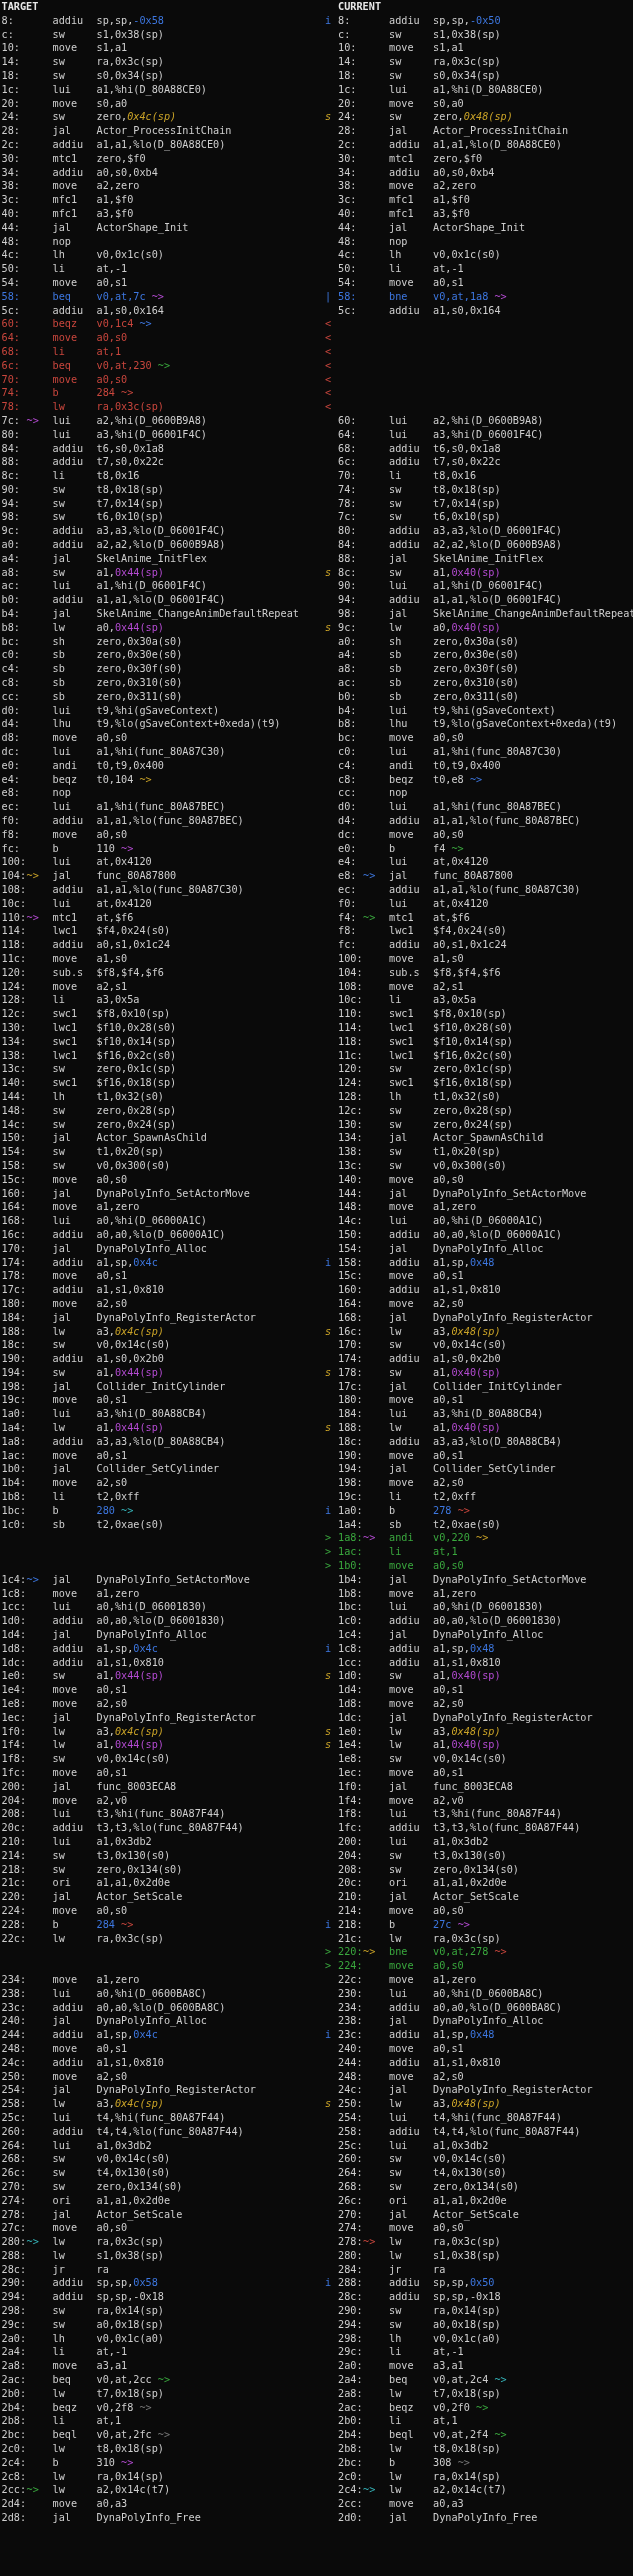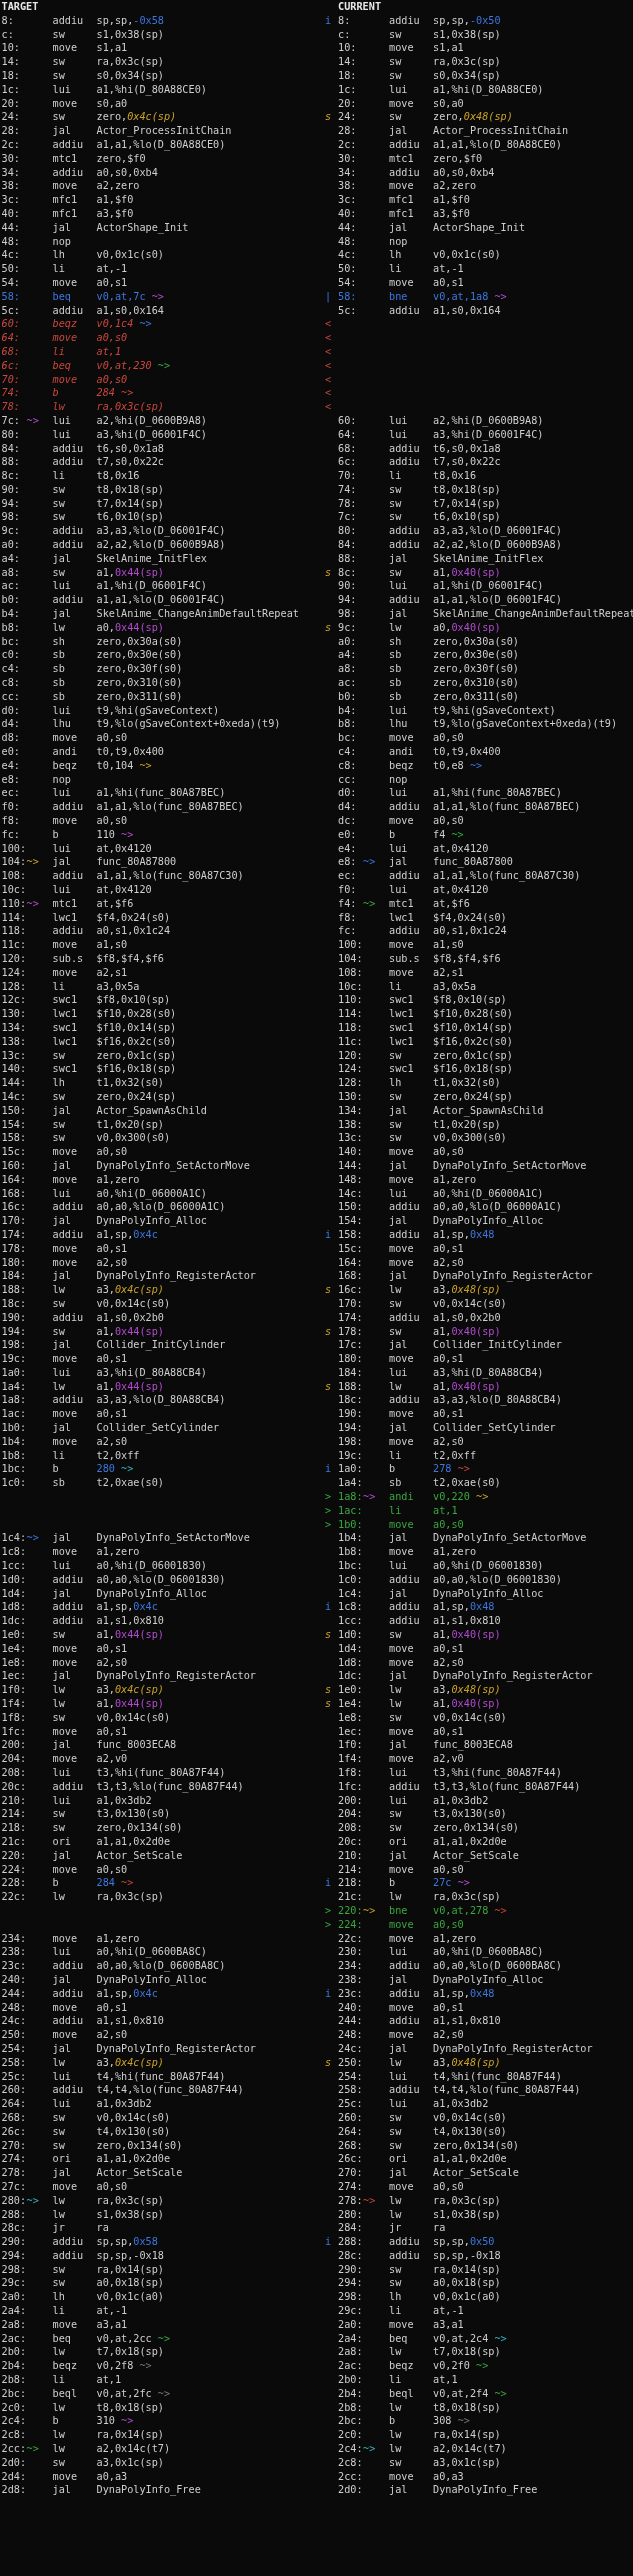--- a/index.html
+++ b/index.html
@@ -20,21 +20,21 @@
   .gut{width:10.2px;flex:none;text-align:left;}
   .a{display:inline-block;width:25px;vertical-align:top;}
   .ar{display:inline-block;width:26px;vertical-align:top;}
   .mn{display:inline-block;width:44px;vertical-align:top;}
   
   .c-b{color:#3d77e0;}
   .c-y{color:#c9a227;font-style:italic;}
   .c-m{color:#b44bd2;}
   .c-c{color:#35b5ba;}
   .c-g{color:#3aa83e;}
-  .c-r{color:#c9463d;font-style:italic;}
+  .c-r{color:#c9463d;}
   .c-d{color:#767676;}
 </style>
 </head>
 <body>
 
 <div id="diff">
   <div class="hdr-row">
     <div class="hdr-left">TARGET</div>
     <div class="hdr-gut"></div>
     <div class="hdr-right">CURRENT</div>
@@ -86,20 +86,21 @@
       <div class="row"><div class="half left"><span class="a">b4:</span><span class="ar"></span><span class="mn">jal</span><span class="ops">SkelAnime_ChangeAnimDefaultRepeat</span></div><div class="gut"></div><div class="half right"><span class="a">98:</span><span class="ar"></span><span class="mn">jal</span><span class="ops">SkelAnime_ChangeAnimDefaultRepeat</span></div></div>
       <div class="row"><div class="half left"><span class="a">b8:</span><span class="ar"></span><span class="mn">lw</span><span class="ops"><span>a0,</span><span class="c-m">0x44(sp)</span></span></div><div class="gut c-y">s</div><div class="half right"><span class="a">9c:</span><span class="ar"></span><span class="mn">lw</span><span class="ops"><span>a0,</span><span class="c-m">0x40(sp)</span></span></div></div>
       <div class="row"><div class="half left"><span class="a">bc:</span><span class="ar"></span><span class="mn">sh</span><span class="ops">zero,0x30a(s0)</span></div><div class="gut"></div><div class="half right"><span class="a">a0:</span><span class="ar"></span><span class="mn">sh</span><span class="ops">zero,0x30a(s0)</span></div></div>
       <div class="row"><div class="half left"><span class="a">c0:</span><span class="ar"></span><span class="mn">sb</span><span class="ops">zero,0x30e(s0)</span></div><div class="gut"></div><div class="half right"><span class="a">a4:</span><span class="ar"></span><span class="mn">sb</span><span class="ops">zero,0x30e(s0)</span></div></div>
       <div class="row"><div class="half left"><span class="a">c4:</span><span class="ar"></span><span class="mn">sb</span><span class="ops">zero,0x30f(s0)</span></div><div class="gut"></div><div class="half right"><span class="a">a8:</span><span class="ar"></span><span class="mn">sb</span><span class="ops">zero,0x30f(s0)</span></div></div>
       <div class="row"><div class="half left"><span class="a">c8:</span><span class="ar"></span><span class="mn">sb</span><span class="ops">zero,0x310(s0)</span></div><div class="gut"></div><div class="half right"><span class="a">ac:</span><span class="ar"></span><span class="mn">sb</span><span class="ops">zero,0x310(s0)</span></div></div>
       <div class="row"><div class="half left"><span class="a">cc:</span><span class="ar"></span><span class="mn">sb</span><span class="ops">zero,0x311(s0)</span></div><div class="gut"></div><div class="half right"><span class="a">b0:</span><span class="ar"></span><span class="mn">sb</span><span class="ops">zero,0x311(s0)</span></div></div>
       <div class="row"><div class="half left"><span class="a">d0:</span><span class="ar"></span><span class="mn">lui</span><span class="ops">t9,%hi(gSaveContext)</span></div><div class="gut"></div><div class="half right"><span class="a">b4:</span><span class="ar"></span><span class="mn">lui</span><span class="ops">t9,%hi(gSaveContext)</span></div></div>
       <div class="row"><div class="half left"><span class="a">d4:</span><span class="ar"></span><span class="mn">lhu</span><span class="ops">t9,%lo(gSaveContext+0xeda)(t9)</span></div><div class="gut"></div><div class="half right"><span class="a">b8:</span><span class="ar"></span><span class="mn">lhu</span><span class="ops">t9,%lo(gSaveContext+0xeda)(t9)</span></div></div>
       <div class="row"><div class="half left"><span class="a">d8:</span><span class="ar"></span><span class="mn">move</span><span class="ops">a0,s0</span></div><div class="gut"></div><div class="half right"><span class="a">bc:</span><span class="ar"></span><span class="mn">move</span><span class="ops">a0,s0</span></div></div>
+      <div class="row"><div class="half left"><span class="a">dc:</span><span class="ar"></span><span class="mn">lui</span><span class="ops">a1,%hi(func_80A87C30)</span></div><div class="gut"></div><div class="half right"><span class="a">c0:</span><span class="ar"></span><span class="mn">lui</span><span class="ops">a1,%hi(func_80A87C30)</span></div></div>
       <div class="row"><div class="half left"><span class="a">e0:</span><span class="ar"></span><span class="mn">andi</span><span class="ops">t0,t9,0x400</span></div><div class="gut"></div><div class="half right"><span class="a">c4:</span><span class="ar"></span><span class="mn">andi</span><span class="ops">t0,t9,0x400</span></div></div>
       <div class="row"><div class="half left"><span class="a">e4:</span><span class="ar"></span><span class="mn">beqz</span><span class="ops"><span>t0,104 </span><span class="c-y">~&gt;</span></span></div><div class="gut"></div><div class="half right"><span class="a">c8:</span><span class="ar"></span><span class="mn">beqz</span><span class="ops"><span>t0,e8 </span><span class="c-b">~&gt;</span></span></div></div>
       <div class="row"><div class="half left"><span class="a">e8:</span><span class="ar"></span><span class="mn">nop</span><span class="ops"></span></div><div class="gut"></div><div class="half right"><span class="a">cc:</span><span class="ar"></span><span class="mn">nop</span><span class="ops"></span></div></div>
       <div class="row"><div class="half left"><span class="a">ec:</span><span class="ar"></span><span class="mn">lui</span><span class="ops">a1,%hi(func_80A87BEC)</span></div><div class="gut"></div><div class="half right"><span class="a">d0:</span><span class="ar"></span><span class="mn">lui</span><span class="ops">a1,%hi(func_80A87BEC)</span></div></div>
       <div class="row"><div class="half left"><span class="a">f0:</span><span class="ar"></span><span class="mn">addiu</span><span class="ops">a1,a1,%lo(func_80A87BEC)</span></div><div class="gut"></div><div class="half right"><span class="a">d4:</span><span class="ar"></span><span class="mn">addiu</span><span class="ops">a1,a1,%lo(func_80A87BEC)</span></div></div>
       <div class="row"><div class="half left"><span class="a">f8:</span><span class="ar"></span><span class="mn">move</span><span class="ops">a0,s0</span></div><div class="gut"></div><div class="half right"><span class="a">dc:</span><span class="ar"></span><span class="mn">move</span><span class="ops">a0,s0</span></div></div>
       <div class="row"><div class="half left"><span class="a">fc:</span><span class="ar"></span><span class="mn">b</span><span class="ops"><span>110 </span><span class="c-m">~&gt;</span></span></div><div class="gut"></div><div class="half right"><span class="a">e0:</span><span class="ar"></span><span class="mn">b</span><span class="ops"><span>f4 </span><span class="c-g">~&gt;</span></span></div></div>
       <div class="row"><div class="half left"><span class="a">100:</span><span class="ar"></span><span class="mn">lui</span><span class="ops">at,0x4120</span></div><div class="gut"></div><div class="half right"><span class="a">e4:</span><span class="ar"></span><span class="mn">lui</span><span class="ops">at,0x4120</span></div></div>
       <div class="row"><div class="half left"><span class="a">104:</span><span class="ar c-y">~&gt;</span><span class="mn">jal</span><span class="ops">func_80A87800</span></div><div class="gut"></div><div class="half right"><span class="a">e8:</span><span class="ar c-b">~&gt;</span><span class="mn">jal</span><span class="ops">func_80A87800</span></div></div>
       <div class="row"><div class="half left"><span class="a">108:</span><span class="ar"></span><span class="mn">addiu</span><span class="ops">a1,a1,%lo(func_80A87C30)</span></div><div class="gut"></div><div class="half right"><span class="a">ec:</span><span class="ar"></span><span class="mn">addiu</span><span class="ops">a1,a1,%lo(func_80A87C30)</span></div></div>
@@ -111,32 +112,34 @@
       <div class="row"><div class="half left"><span class="a">120:</span><span class="ar"></span><span class="mn">sub.s</span><span class="ops">$f8,$f4,$f6</span></div><div class="gut"></div><div class="half right"><span class="a">104:</span><span class="ar"></span><span class="mn">sub.s</span><span class="ops">$f8,$f4,$f6</span></div></div>
       <div class="row"><div class="half left"><span class="a">124:</span><span class="ar"></span><span class="mn">move</span><span class="ops">a2,s1</span></div><div class="gut"></div><div class="half right"><span class="a">108:</span><span class="ar"></span><span class="mn">move</span><span class="ops">a2,s1</span></div></div>
       <div class="row"><div class="half left"><span class="a">128:</span><span class="ar"></span><span class="mn">li</span><span class="ops">a3,0x5a</span></div><div class="gut"></div><div class="half right"><span class="a">10c:</span><span class="ar"></span><span class="mn">li</span><span class="ops">a3,0x5a</span></div></div>
       <div class="row"><div class="half left"><span class="a">12c:</span><span class="ar"></span><span class="mn">swc1</span><span class="ops">$f8,0x10(sp)</span></div><div class="gut"></div><div class="half right"><span class="a">110:</span><span class="ar"></span><span class="mn">swc1</span><span class="ops">$f8,0x10(sp)</span></div></div>
       <div class="row"><div class="half left"><span class="a">130:</span><span class="ar"></span><span class="mn">lwc1</span><span class="ops">$f10,0x28(s0)</span></div><div class="gut"></div><div class="half right"><span class="a">114:</span><span class="ar"></span><span class="mn">lwc1</span><span class="ops">$f10,0x28(s0)</span></div></div>
       <div class="row"><div class="half left"><span class="a">134:</span><span class="ar"></span><span class="mn">swc1</span><span class="ops">$f10,0x14(sp)</span></div><div class="gut"></div><div class="half right"><span class="a">118:</span><span class="ar"></span><span class="mn">swc1</span><span class="ops">$f10,0x14(sp)</span></div></div>
       <div class="row"><div class="half left"><span class="a">138:</span><span class="ar"></span><span class="mn">lwc1</span><span class="ops">$f16,0x2c(s0)</span></div><div class="gut"></div><div class="half right"><span class="a">11c:</span><span class="ar"></span><span class="mn">lwc1</span><span class="ops">$f16,0x2c(s0)</span></div></div>
       <div class="row"><div class="half left"><span class="a">13c:</span><span class="ar"></span><span class="mn">sw</span><span class="ops">zero,0x1c(sp)</span></div><div class="gut"></div><div class="half right"><span class="a">120:</span><span class="ar"></span><span class="mn">sw</span><span class="ops">zero,0x1c(sp)</span></div></div>
       <div class="row"><div class="half left"><span class="a">140:</span><span class="ar"></span><span class="mn">swc1</span><span class="ops">$f16,0x18(sp)</span></div><div class="gut"></div><div class="half right"><span class="a">124:</span><span class="ar"></span><span class="mn">swc1</span><span class="ops">$f16,0x18(sp)</span></div></div>
       <div class="row"><div class="half left"><span class="a">144:</span><span class="ar"></span><span class="mn">lh</span><span class="ops">t1,0x32(s0)</span></div><div class="gut"></div><div class="half right"><span class="a">128:</span><span class="ar"></span><span class="mn">lh</span><span class="ops">t1,0x32(s0)</span></div></div>
+      <div class="row"><div class="half left"><span class="a">148:</span><span class="ar"></span><span class="mn">sw</span><span class="ops">zero,0x28(sp)</span></div><div class="gut"></div><div class="half right"><span class="a">12c:</span><span class="ar"></span><span class="mn">sw</span><span class="ops">zero,0x28(sp)</span></div></div>
       <div class="row"><div class="half left"><span class="a">14c:</span><span class="ar"></span><span class="mn">sw</span><span class="ops">zero,0x24(sp)</span></div><div class="gut"></div><div class="half right"><span class="a">130:</span><span class="ar"></span><span class="mn">sw</span><span class="ops">zero,0x24(sp)</span></div></div>
       <div class="row"><div class="half left"><span class="a">150:</span><span class="ar"></span><span class="mn">jal</span><span class="ops">Actor_SpawnAsChild</span></div><div class="gut"></div><div class="half right"><span class="a">134:</span><span class="ar"></span><span class="mn">jal</span><span class="ops">Actor_SpawnAsChild</span></div></div>
       <div class="row"><div class="half left"><span class="a">154:</span><span class="ar"></span><span class="mn">sw</span><span class="ops">t1,0x20(sp)</span></div><div class="gut"></div><div class="half right"><span class="a">138:</span><span class="ar"></span><span class="mn">sw</span><span class="ops">t1,0x20(sp)</span></div></div>
       <div class="row"><div class="half left"><span class="a">158:</span><span class="ar"></span><span class="mn">sw</span><span class="ops">v0,0x300(s0)</span></div><div class="gut"></div><div class="half right"><span class="a">13c:</span><span class="ar"></span><span class="mn">sw</span><span class="ops">v0,0x300(s0)</span></div></div>
       <div class="row"><div class="half left"><span class="a">15c:</span><span class="ar"></span><span class="mn">move</span><span class="ops">a0,s0</span></div><div class="gut"></div><div class="half right"><span class="a">140:</span><span class="ar"></span><span class="mn">move</span><span class="ops">a0,s0</span></div></div>
       <div class="row"><div class="half left"><span class="a">160:</span><span class="ar"></span><span class="mn">jal</span><span class="ops">DynaPolyInfo_SetActorMove</span></div><div class="gut"></div><div class="half right"><span class="a">144:</span><span class="ar"></span><span class="mn">jal</span><span class="ops">DynaPolyInfo_SetActorMove</span></div></div>
       <div class="row"><div class="half left"><span class="a">164:</span><span class="ar"></span><span class="mn">move</span><span class="ops">a1,zero</span></div><div class="gut"></div><div class="half right"><span class="a">148:</span><span class="ar"></span><span class="mn">move</span><span class="ops">a1,zero</span></div></div>
       <div class="row"><div class="half left"><span class="a">168:</span><span class="ar"></span><span class="mn">lui</span><span class="ops">a0,%hi(D_06000A1C)</span></div><div class="gut"></div><div class="half right"><span class="a">14c:</span><span class="ar"></span><span class="mn">lui</span><span class="ops">a0,%hi(D_06000A1C)</span></div></div>
       <div class="row"><div class="half left"><span class="a">16c:</span><span class="ar"></span><span class="mn">addiu</span><span class="ops">a0,a0,%lo(D_06000A1C)</span></div><div class="gut"></div><div class="half right"><span class="a">150:</span><span class="ar"></span><span class="mn">addiu</span><span class="ops">a0,a0,%lo(D_06000A1C)</span></div></div>
       <div class="row"><div class="half left"><span class="a">170:</span><span class="ar"></span><span class="mn">jal</span><span class="ops">DynaPolyInfo_Alloc</span></div><div class="gut"></div><div class="half right"><span class="a">154:</span><span class="ar"></span><span class="mn">jal</span><span class="ops">DynaPolyInfo_Alloc</span></div></div>
       <div class="row"><div class="half left"><span class="a">174:</span><span class="ar"></span><span class="mn">addiu</span><span class="ops"><span>a1,sp,</span><span class="c-b">0x4c</span></span></div><div class="gut c-b">i</div><div class="half right"><span class="a">158:</span><span class="ar"></span><span class="mn">addiu</span><span class="ops"><span>a1,sp,</span><span class="c-b">0x48</span></span></div></div>
       <div class="row"><div class="half left"><span class="a">178:</span><span class="ar"></span><span class="mn">move</span><span class="ops">a0,s1</span></div><div class="gut"></div><div class="half right"><span class="a">15c:</span><span class="ar"></span><span class="mn">move</span><span class="ops">a0,s1</span></div></div>
+      <div class="row"><div class="half left"><span class="a">17c:</span><span class="ar"></span><span class="mn">addiu</span><span class="ops">a1,s1,0x810</span></div><div class="gut"></div><div class="half right"><span class="a">160:</span><span class="ar"></span><span class="mn">addiu</span><span class="ops">a1,s1,0x810</span></div></div>
       <div class="row"><div class="half left"><span class="a">180:</span><span class="ar"></span><span class="mn">move</span><span class="ops">a2,s0</span></div><div class="gut"></div><div class="half right"><span class="a">164:</span><span class="ar"></span><span class="mn">move</span><span class="ops">a2,s0</span></div></div>
       <div class="row"><div class="half left"><span class="a">184:</span><span class="ar"></span><span class="mn">jal</span><span class="ops">DynaPolyInfo_RegisterActor</span></div><div class="gut"></div><div class="half right"><span class="a">168:</span><span class="ar"></span><span class="mn">jal</span><span class="ops">DynaPolyInfo_RegisterActor</span></div></div>
       <div class="row"><div class="half left"><span class="a">188:</span><span class="ar"></span><span class="mn">lw</span><span class="ops"><span>a3,</span><span class="c-y">0x4c(sp)</span></span></div><div class="gut c-y">s</div><div class="half right"><span class="a">16c:</span><span class="ar"></span><span class="mn">lw</span><span class="ops"><span>a3,</span><span class="c-y">0x48(sp)</span></span></div></div>
       <div class="row"><div class="half left"><span class="a">18c:</span><span class="ar"></span><span class="mn">sw</span><span class="ops">v0,0x14c(s0)</span></div><div class="gut"></div><div class="half right"><span class="a">170:</span><span class="ar"></span><span class="mn">sw</span><span class="ops">v0,0x14c(s0)</span></div></div>
       <div class="row"><div class="half left"><span class="a">190:</span><span class="ar"></span><span class="mn">addiu</span><span class="ops">a1,s0,0x2b0</span></div><div class="gut"></div><div class="half right"><span class="a">174:</span><span class="ar"></span><span class="mn">addiu</span><span class="ops">a1,s0,0x2b0</span></div></div>
       <div class="row"><div class="half left"><span class="a">194:</span><span class="ar"></span><span class="mn">sw</span><span class="ops"><span>a1,</span><span class="c-m">0x44(sp)</span></span></div><div class="gut c-y">s</div><div class="half right"><span class="a">178:</span><span class="ar"></span><span class="mn">sw</span><span class="ops"><span>a1,</span><span class="c-m">0x40(sp)</span></span></div></div>
       <div class="row"><div class="half left"><span class="a">198:</span><span class="ar"></span><span class="mn">jal</span><span class="ops">Collider_InitCylinder</span></div><div class="gut"></div><div class="half right"><span class="a">17c:</span><span class="ar"></span><span class="mn">jal</span><span class="ops">Collider_InitCylinder</span></div></div>
       <div class="row"><div class="half left"><span class="a">19c:</span><span class="ar"></span><span class="mn">move</span><span class="ops">a0,s1</span></div><div class="gut"></div><div class="half right"><span class="a">180:</span><span class="ar"></span><span class="mn">move</span><span class="ops">a0,s1</span></div></div>
       <div class="row"><div class="half left"><span class="a">1a0:</span><span class="ar"></span><span class="mn">lui</span><span class="ops">a3,%hi(D_80A88CB4)</span></div><div class="gut"></div><div class="half right"><span class="a">184:</span><span class="ar"></span><span class="mn">lui</span><span class="ops">a3,%hi(D_80A88CB4)</span></div></div>
       <div class="row"><div class="half left"><span class="a">1a4:</span><span class="ar"></span><span class="mn">lw</span><span class="ops"><span>a1,</span><span class="c-m">0x44(sp)</span></span></div><div class="gut c-y">s</div><div class="half right"><span class="a">188:</span><span class="ar"></span><span class="mn">lw</span><span class="ops"><span>a1,</span><span class="c-m">0x40(sp)</span></span></div></div>
@@ -210,18 +213,17 @@
       <div class="row"><div class="half left"><span class="a">2a8:</span><span class="ar"></span><span class="mn">move</span><span class="ops">a3,a1</span></div><div class="gut"></div><div class="half right"><span class="a">2a0:</span><span class="ar"></span><span class="mn">move</span><span class="ops">a3,a1</span></div></div>
       <div class="row"><div class="half left"><span class="a">2ac:</span><span class="ar"></span><span class="mn">beq</span><span class="ops"><span>v0,at,2cc </span><span class="c-g">~&gt;</span></span></div><div class="gut"></div><div class="half right"><span class="a">2a4:</span><span class="ar"></span><span class="mn">beq</span><span class="ops"><span>v0,at,2c4 </span><span class="c-c">~&gt;</span></span></div></div>
       <div class="row"><div class="half left"><span class="a">2b0:</span><span class="ar"></span><span class="mn">lw</span><span class="ops">t7,0x18(sp)</span></div><div class="gut"></div><div class="half right"><span class="a">2a8:</span><span class="ar"></span><span class="mn">lw</span><span class="ops">t7,0x18(sp)</span></div></div>
       <div class="row"><div class="half left"><span class="a">2b4:</span><span class="ar"></span><span class="mn">beqz</span><span class="ops"><span>v0,2f8 </span><span class="c-d">~&gt;</span></span></div><div class="gut"></div><div class="half right"><span class="a">2ac:</span><span class="ar"></span><span class="mn">beqz</span><span class="ops"><span>v0,2f0 </span><span class="c-g">~&gt;</span></span></div></div>
       <div class="row"><div class="half left"><span class="a">2b8:</span><span class="ar"></span><span class="mn">li</span><span class="ops">at,1</span></div><div class="gut"></div><div class="half right"><span class="a">2b0:</span><span class="ar"></span><span class="mn">li</span><span class="ops">at,1</span></div></div>
       <div class="row"><div class="half left"><span class="a">2bc:</span><span class="ar"></span><span class="mn">beql</span><span class="ops"><span>v0,at,2fc </span><span class="c-d">~&gt;</span></span></div><div class="gut"></div><div class="half right"><span class="a">2b4:</span><span class="ar"></span><span class="mn">beql</span><span class="ops"><span>v0,at,2f4 </span><span class="c-g">~&gt;</span></span></div></div>
       <div class="row"><div class="half left"><span class="a">2c0:</span><span class="ar"></span><span class="mn">lw</span><span class="ops">t8,0x18(sp)</span></div><div class="gut"></div><div class="half right"><span class="a">2b8:</span><span class="ar"></span><span class="mn">lw</span><span class="ops">t8,0x18(sp)</span></div></div>
       <div class="row"><div class="half left"><span class="a">2c4:</span><span class="ar"></span><span class="mn">b</span><span class="ops"><span>310 </span><span class="c-m">~&gt;</span></span></div><div class="gut"></div><div class="half right"><span class="a">2bc:</span><span class="ar"></span><span class="mn">b</span><span class="ops"><span>308 </span><span class="c-d">~&gt;</span></span></div></div>
       <div class="row"><div class="half left"><span class="a">2c8:</span><span class="ar"></span><span class="mn">lw</span><span class="ops">ra,0x14(sp)</span></div><div class="gut"></div><div class="half right"><span class="a">2c0:</span><span class="ar"></span><span class="mn">lw</span><span class="ops">ra,0x14(sp)</span></div></div>
       <div class="row"><div class="half left"><span class="a">2cc:</span><span class="ar c-g">~&gt;</span><span class="mn">lw</span><span class="ops">a2,0x14c(t7)</span></div><div class="gut"></div><div class="half right"><span class="a">2c4:</span><span class="ar c-c">~&gt;</span><span class="mn">lw</span><span class="ops">a2,0x14c(t7)</span></div></div>
-      <div class="row"><div class="half left"><span class="a">2d0:</span><span class="ar"></span><span class="mn">sw</span><span class="ops">a3,0x1c(sp)</span></div><div class="gut"></div><div class="half right"><span class="a">2c8:</span><span class="ar"></span><span class="mn">sw</span><span class="ops">a3,0x1c(sp)</span></div></div>
       <div class="row"><div class="half left"><span class="a">2d4:</span><span class="ar"></span><span class="mn">move</span><span class="ops">a0,a3</span></div><div class="gut"></div><div class="half right"><span class="a">2cc:</span><span class="ar"></span><span class="mn">move</span><span class="ops">a0,a3</span></div></div>
       <div class="row"><div class="half left"><span class="a">2d8:</span><span class="ar"></span><span class="mn">jal</span><span class="ops">DynaPolyInfo_Free</span></div><div class="gut"></div><div class="half right"><span class="a">2d0:</span><span class="ar"></span><span class="mn">jal</span><span class="ops">DynaPolyInfo_Free</span></div></div>
     </div>
 </div>
 
 
 </body></html>

